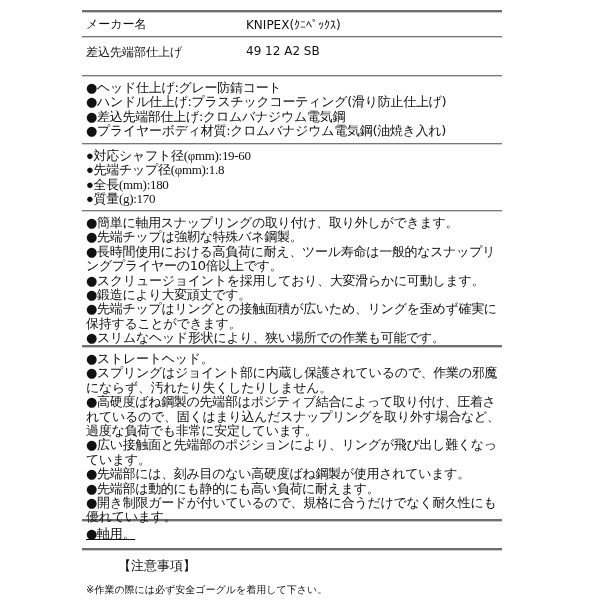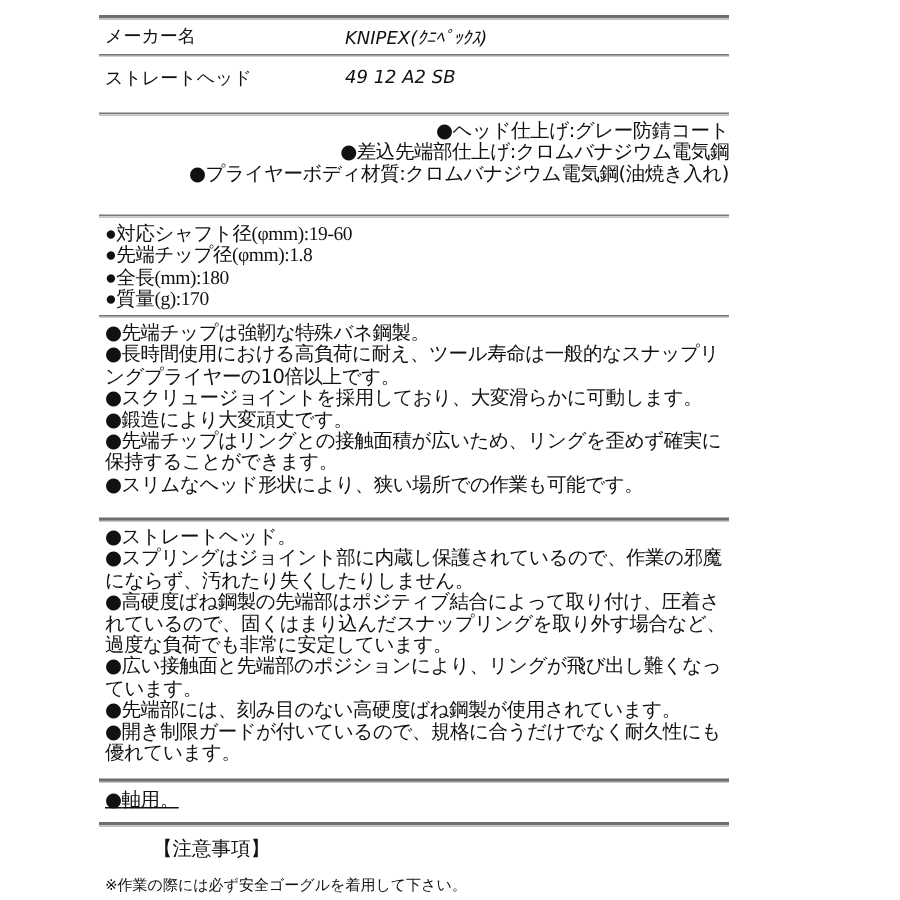--- a/index.html
+++ b/index.html
@@ -1,23 +1,23 @@
 <!DOCTYPE html>
 <html><head>
 <meta charset="utf-8">
 <style>
   html, body { margin: 0; padding: 0; background: #ffffff; }
   body { width: 600px; height: 600px; position: relative; overflow: hidden;
          font-family: "DejaVu Sans", "Liberation Sans", sans-serif; color: #111; }
-  .sheet { position: absolute; left: 66px; top: 10px; width: 420px; }
+  .sheet { position: absolute; left: 82px; top: 10px; width: 420px; }
   .rule { height: 2px; background: #6e6e6e; border-bottom: 1px solid #c8c8c8; }
   .rule.thin { height: 1px; background: #777; border-bottom: 1px solid #d0d0d0; }
   .kv { display: flex; align-items: center; font-size: 12px; padding-left: 4px; }
   .kv .k { width: 160px; }
-  .kv .v { flex: 1; font-style: italic; }
+  .kv .v { flex: 1; }
   .row1 { height: 23px; }
   .row2 { height: 37px; align-items: flex-start; padding-top: 6px; box-sizing: border-box; }
   .block { font-size: 13px; line-height: 14.4px; padding: 4px 0 4px 4px; letter-spacing: -0.3px; }
   .block .item { display: block; }
   .block .item::before { content: "●"; }
   .note-h { font-size: 13px; padding: 6px 0 0 4px; height: 18px; margin-left: 32px; }
   .note-b { font-size: 10px; padding: 8px 0 0 4px; }
 </style>
 </head>
 <body>
@@ -25,56 +25,59 @@
 <div class="sheet">
   <div class="rule"></div>
 
   <div class="kv row1">
     <span class="k">メーカー名</span>
     <span class="v">KNIPEX(ｸﾆﾍﾟｯｸｽ)</span>
   </div>
   <div class="rule thin"></div>
 
   <div class="kv row2">
-    <span class="k">ストレートヘッド</span>
+    <span class="k">差込先端部仕上げ</span>
     <span class="v">49 12 A2 SB</span>
   </div>
   <div class="rule thin"></div>
 
-  <div class="block" style="height:58px;text-align:right;">
+  <div class="block" style="height:58px;">
     <span class="item">ヘッド仕上げ:グレー防錆コート</span>
+    <span class="item">ハンドル仕上げ:プラスチックコーティング(滑り防止仕上げ)</span>
     <span class="item">差込先端部仕上げ:クロムバナジウム電気鋼</span>
     <span class="item">プライヤーボディ材質:クロムバナジウム電気鋼(油焼き入れ)</span>
   </div>
   <div class="rule thin"></div>
 
   <div class="block" style="height:57px;font-family:Liberation Serif, serif;">
     <span class="item">対応シャフト径(φmm):19-60</span>
     <span class="item">先端チップ径(φmm):1.8</span>
     <span class="item">全長(mm):180</span>
     <span class="item">質量(g):170</span>
   </div>
   <div class="rule thin"></div>
 
   <div class="block" style="height:125px;">
+    <span class="item">簡単に軸用スナップリングの取り付け、取り外しができます。</span>
     <span class="item">先端チップは強靭な特殊バネ鋼製。</span>
     <span class="item">長時間使用における高負荷に耐え、ツール寿命は一般的なスナップリングプライヤーの10倍以上です。</span>
     <span class="item">スクリュージョイントを採用しており、大変滑らかに可動します。</span>
     <span class="item">鍛造により大変頑丈です。</span>
     <span class="item">先端チップはリングとの接触面積が広いため、リングを歪めず確実に保持することができます。</span>
     <span class="item">スリムなヘッド形状により、狭い場所での作業も可能です。</span>
   </div>
   <div class="rule"></div>
 
   <div class="block" style="height:163px;">
     <span class="item">ストレートヘッド。</span>
     <span class="item">スプリングはジョイント部に内蔵し保護されているので、作業の邪魔にならず、汚れたり失くしたりしません。</span>
     <span class="item">高硬度ばね鋼製の先端部はポジティブ結合によって取り付け、圧着されているので、固くはまり込んだスナップリングを取り外す場合など、過度な負荷でも非常に安定しています。</span>
     <span class="item">広い接触面と先端部のポジションにより、リングが飛び出し難くなっています。</span>
     <span class="item">先端部には、刻み目のない高硬度ばね鋼製が使用されています。</span>
+    <span class="item">先端部は動的にも静的にも高い負荷に耐えます。</span>
     <span class="item">開き制限ガードが付いているので、規格に合うだけでなく耐久性にも優れています。</span>
   </div>
   <div class="rule"></div>
 
   <div class="block" style="height:17px; padding-top:5px;text-decoration:underline;">
     <span class="item">軸用。</span>
   </div>
   <div class="rule"></div>
 
   <div class="note-h">【注意事項】</div>

